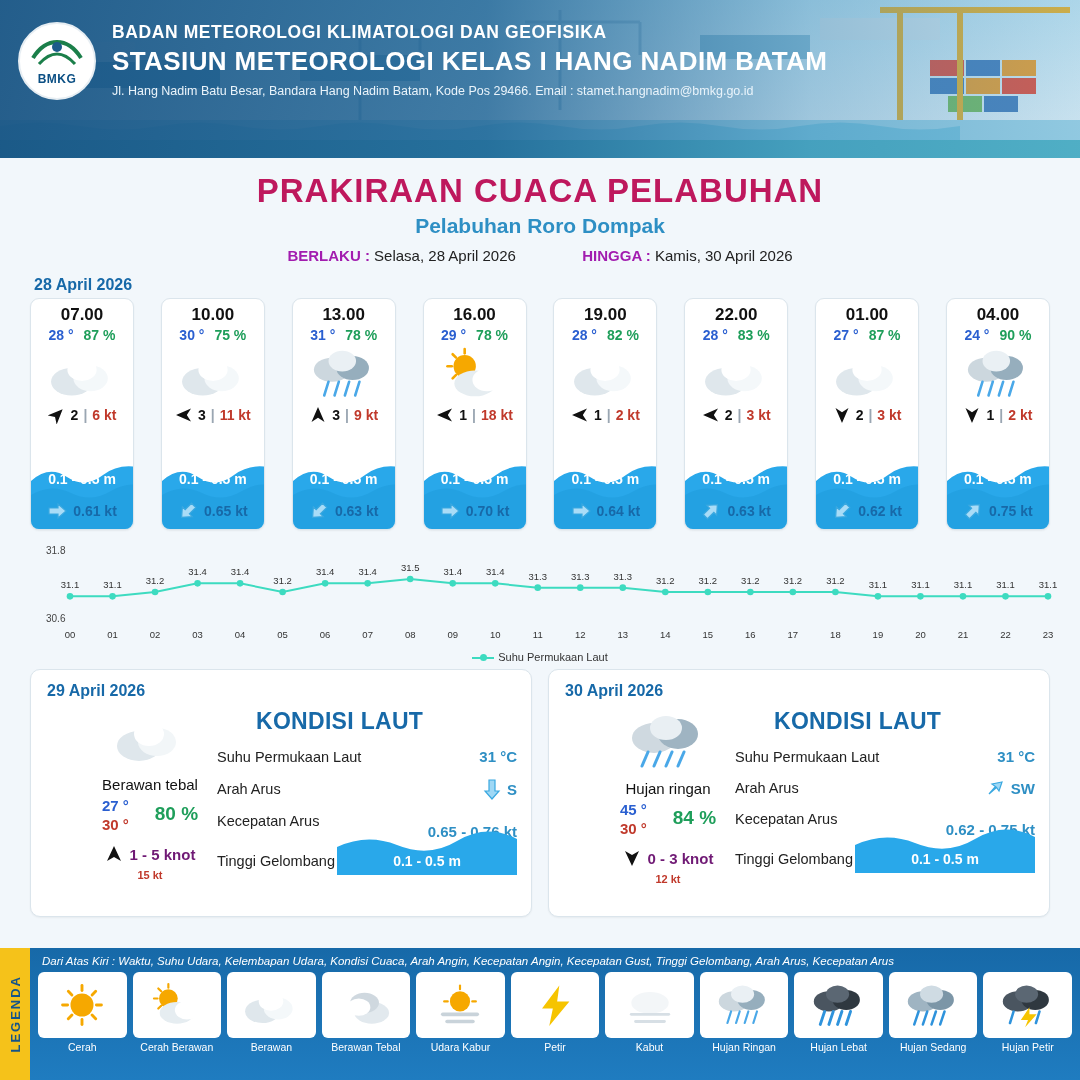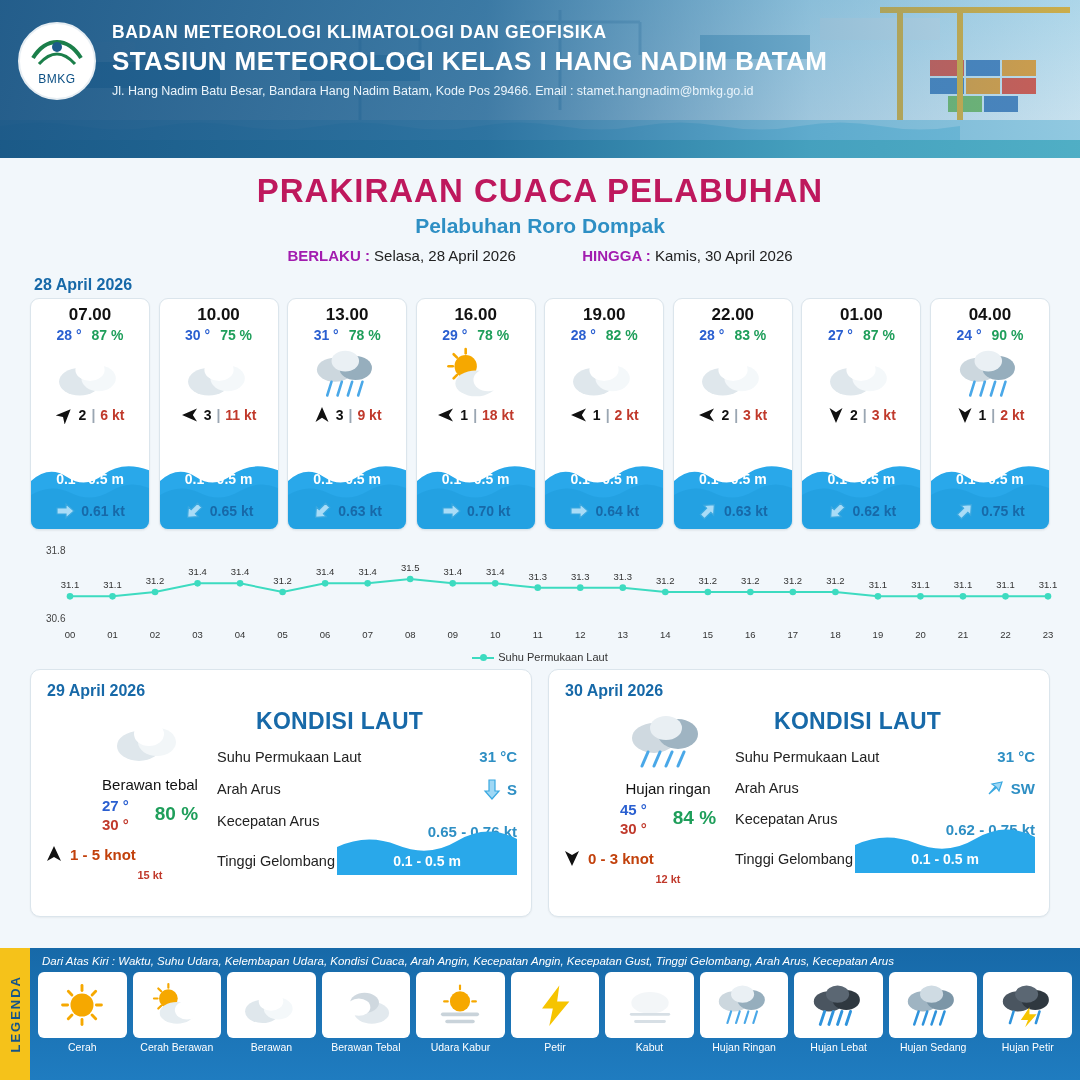--- a/index.html
+++ b/index.html
@@ -26,41 +26,41 @@
   }
   .hdr-inner { position:relative; display:flex; align-items:flex-start; padding:18px 0 0 18px; }
   .logo {
     width:78px; height:78px; border-radius:50%;
     background:#ffffff; flex:0 0 78px;
     display:flex; flex-direction:column; align-items:center; justify-content:center;
     border:2px solid #e7eef3;
     margin-top:4px;
   }
   .logo .lg-top { width:56px; height:34px; position:relative; }
-  .logo .lg-text { font-size:12px; font-weight:normal; color:#0b4f84; letter-spacing:.5px; margin-top:2px;}
+  .logo .lg-text { font-size:12px; font-weight:bold; color:#0b4f84; letter-spacing:.5px; margin-top:2px;}
   .hdr-text { margin-left:16px; padding-top:4px; }
   .hdr-l1 { color:#ffffff; font-size:17.5px; font-weight:bold; letter-spacing:.6px; }
   .hdr-l2 { color:#ffffff; font-size:26px; font-weight:bold; letter-spacing:.4px; margin-top:3px; }
   .hdr-l3 { color:#eaf4fb; font-size:12.5px; margin-top:7px; }
 
   
   .title-wrap { text-align:center; margin-top:14px; }
   .title-main { color:#be185d; font-size:33px; font-weight:bold; letter-spacing:1px; }
   .title-sub { color:#2e8fc4; font-size:21px; font-weight:bold; margin-top:4px; }
   .validity { margin-top:9px; font-size:15px; color:#222; }
   .validity .lbl { font-weight:bold; color:#a21caf; }
   .validity .sep { display:inline-block; width:58px; }
 
   
   .day1-label { color:#1769a8; font-size:16px; font-weight:bold; margin:12px 0 4px 34px; }
   .cards {
     display:flex; gap:8px; padding:0 30px; justify-content:space-between;
   }
   .card {
-    width:120px; background:#ffffff; border:1px solid #dbe5ec; border-radius:9px;
+    width:104px; background:#ffffff; border:1px solid #dbe5ec; border-radius:9px;
     overflow:hidden; box-shadow:0 1px 2px rgba(0,0,0,.06);
     position:relative; height:232px;
   }
   .c-time { text-align:center; font-size:17px; font-weight:bold; color:#111; padding:6px 0 2px; }
   .c-row { display:flex; justify-content:center; gap:10px; font-size:14px; font-weight:bold; }
   .c-temp { color:#2a5fd0; }
   .c-hum { color:#1e9e5a; }
   .c-icon { height:56px; display:flex; align-items:center; justify-content:center; margin-top:3px;}
   .c-wind { display:flex; align-items:center; justify-content:center; gap:5px; font-size:14px; font-weight:bold; margin-top:4px; }
   .c-wind .num { color:#111; }
@@ -92,21 +92,21 @@
     box-shadow:0 1px 2px rgba(0,0,0,.05);
   }
   .p-date { color:#1769a8; font-size:16px; font-weight:bold; }
   .p-left { width:210px; text-align:center; position:absolute; top:40px; left:14px; }
   .p-cond { font-size:15px; color:#111; margin-top:4px; }
   .p-temps { display:flex; justify-content:center; gap:26px; margin-top:4px; align-items:flex-start;}
   .p-tcol { text-align:left; }
   .p-t1 { color:#2a5fd0; font-size:15px; font-weight:bold; }
   .p-t2 { color:#c0392b; font-size:15px; font-weight:bold; margin-top:2px;}
   .p-hum { color:#1e9e5a; font-size:19px; font-weight:bold; padding-top:6px;}
-  .p-wind { display:flex; align-items:center; gap:7px; margin-top:12px; font-size:15px; font-weight:bold; color:#c2410c; }
+  .p-wind { display:flex; align-items:center; justify-content:center; gap:7px; margin-top:12px; font-size:15px; font-weight:bold; color:#701a75; }
   .p-gust { color:#c0392b; font-size:11px; font-weight:bold; margin-top:6px; }
   .p-right { position:absolute; right:14px; top:38px; width:300px; }
   .p-rtitle { color:#1769a8; font-size:23px; font-weight:bold; letter-spacing:.3px;margin-left:39px; }
   .p-line { display:flex; justify-content:space-between; align-items:center; margin-top:13px; font-size:14.5px; color:#222; }
   .p-val { color:#2e8fc4; font-size:15px; font-weight:bold; }
   .p-val-row { display:flex; align-items:center; gap:6px; }
   .p-wavebadge {
     position:absolute; right:0; bottom:-6px; width:180px; height:44px;
   }
   .p-wavebadge .txt { position:absolute; left:0; right:0; bottom:6px; text-align:center; color:#fff; font-size:14px; font-weight:bold; }

